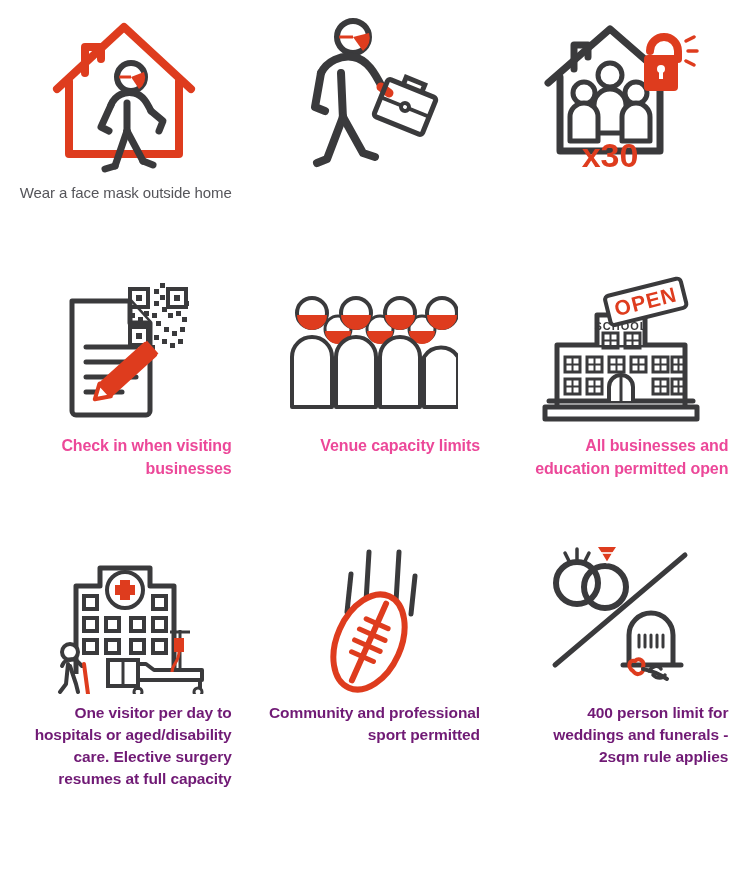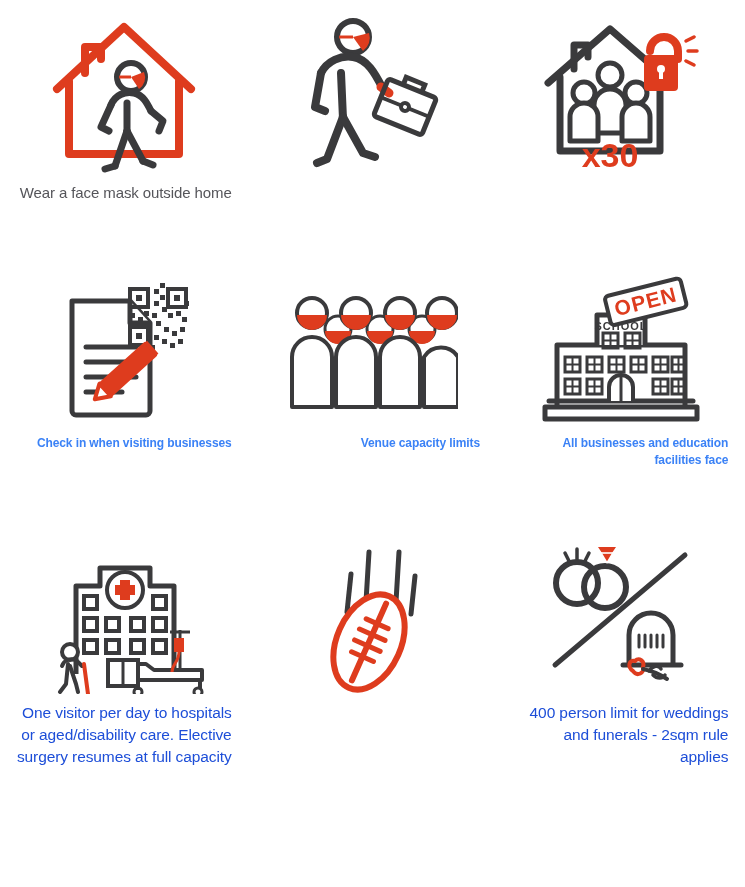--- a/index.html
+++ b/index.html
@@ -40,22 +40,22 @@
     margin-top: 1px;
     width: 215px;
     text-align: right;
     color: #4a4a4f;
     font-size: 15.5px;
     line-height: 1.42;
     font-weight: 600;
     letter-spacing: -0.1px;
   }
   .cell.r1 .caption { font-weight: 500; color: #55555a; font-size: 15px; }
-  .cell.r2 .caption { font-weight: 700; color: #3b82f6; font-size: 12px; }
-  .cell.r3 .caption { font-weight: 400; color: #1d4ed8; font-size: 15.5px; }
+  .cell.r2 .caption { font-weight: 700; color: #ec4899; font-size: 16px; }
+  .cell.r3 .caption { font-weight: 700; color: #701a75; font-size: 15.5px; }
   .cell.r1 .icon-box { height: 175px; text-decoration: underline; }
   .cell.r3 .icon-box { height: 175px; }
 </style>
 </head>
 <body>
 
 <div class="grid">
 
   <div class="cell r1">
     <div class="icon-box">
@@ -297,21 +297,21 @@
 
         <path d="M74 126 L74 112 A12 12 0 0 1 98 112 L98 126" fill="#ffffff" stroke="#3A3A3C" stroke-width="4"></path>
         <line x1="86" y1="100" x2="86" y2="126" stroke="#3A3A3C" stroke-width="3"></line>
 
         <g transform="rotate(-14 110 28)">
           <rect x="72" y="12" width="78" height="30" rx="4" fill="#ffffff" stroke="#3A3A3C" stroke-width="4"></rect>
           <text x="111" y="34" font-family="Liberation Sans, sans-serif" font-size="21" font-weight="bold" fill="#DE3C1E" text-anchor="middle" letter-spacing="1">OPEN</text>
         </g>
       </svg>
     </div>
-    <div class="caption">All businesses and education facilities face</div>
+    <div class="caption">All businesses and education permitted open</div>
   </div>
 
   <div class="cell r3">
     <div class="icon-box">
       <svg width="172" height="160" viewBox="0 0 172 160">
 
         <path d="M38 140 L38 52 L62 52 L62 34 L112 34 L112 52 L136 52 L136 140" fill="#ffffff" stroke="#3A3A3C" stroke-width="5" stroke-linejoin="round"></path>
 
         <circle cx="87" cy="56" r="18" fill="#ffffff" stroke="#3A3A3C" stroke-width="4"></circle>
         <rect x="82" y="46" width="10" height="20" fill="#DE3C1E"></rect>
@@ -366,20 +366,21 @@
         <g transform="rotate(24 62 108)">
           <ellipse cx="62" cy="108" rx="32" ry="50" fill="#ffffff" stroke="#DE3C1E" stroke-width="6"></ellipse>
           <line x1="62" y1="66" x2="62" y2="150" stroke="#DE3C1E" stroke-width="6" stroke-linecap="round"></line>
           <line x1="50" y1="88" x2="74" y2="88" stroke="#DE3C1E" stroke-width="5" stroke-linecap="round"></line>
           <line x1="48" y1="100" x2="76" y2="100" stroke="#DE3C1E" stroke-width="5" stroke-linecap="round"></line>
           <line x1="48" y1="112" x2="76" y2="112" stroke="#DE3C1E" stroke-width="5" stroke-linecap="round"></line>
           <line x1="50" y1="124" x2="74" y2="124" stroke="#DE3C1E" stroke-width="5" stroke-linecap="round"></line>
         </g>
       </svg>
     </div>
+    <div class="caption">Community and professional sport permitted</div>
   </div>
 
   <div class="cell r3">
     <div class="icon-box">
       <svg width="160" height="150" viewBox="0 0 160 150">
 
         <line x1="14" y1="126" x2="144" y2="16" stroke="#3A3A3C" stroke-width="5" stroke-linecap="round"></line>
 
         <circle cx="36" cy="44" r="21" fill="none" stroke="#3A3A3C" stroke-width="6"></circle>
         <circle cx="64" cy="48" r="21" fill="none" stroke="#3A3A3C" stroke-width="6"></circle>

